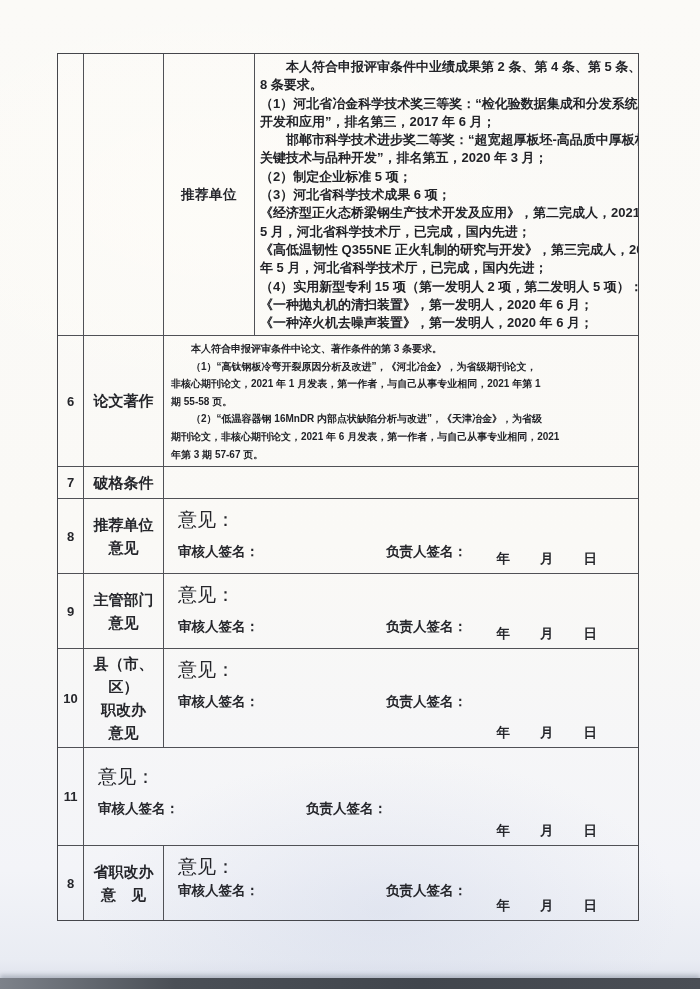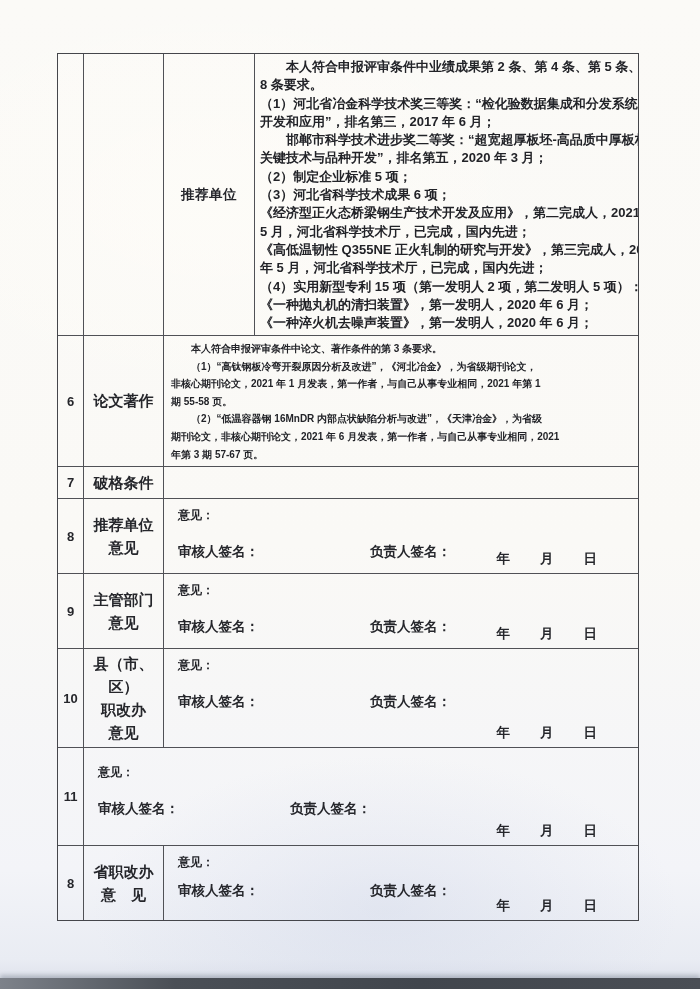--- a/index.html
+++ b/index.html
@@ -41,23 +41,23 @@
     padding:4px 4px 0 5px;
   }
   .rowA{height:281px;}
   .rowA .textblock{line-height:18.3px;}
   .r6{height:130px;}
   .r6 .textblock{line-height:17.6px;padding-left:7px;font-size:10px;}
   .r7{height:31px;}
   .r8,.r9,.r12{height:74px;}
   .r10{height:98px;}
   .r11{height:97px;}
-  .op .comment{position:absolute;left:14px;top:8px;font-size:12px;font-weight:bold;}
+  .op .comment{position:absolute;left:14px;top:8px;font-size:19px;font-weight:normal;}
   .op .sigline{position:absolute;left:14px;right:0;top:44px;font-size:13.5px;font-weight:bold;}
-  .op .resp{position:absolute;left:192px;top:0;}
+  .op .resp{position:absolute;left:208px;top:0;}
   .op .dateline{position:absolute;right:40px;bottom:5px;font-size:13.5px;font-weight:bold;letter-spacing:1px;}
   .r11 .comment{top:16px;}
   .r11 .sigline{top:52px;}
   .r12 .sigline{top:36px;}
 </style>
 </head>
 <body>
 
 <div class="paper">
 

